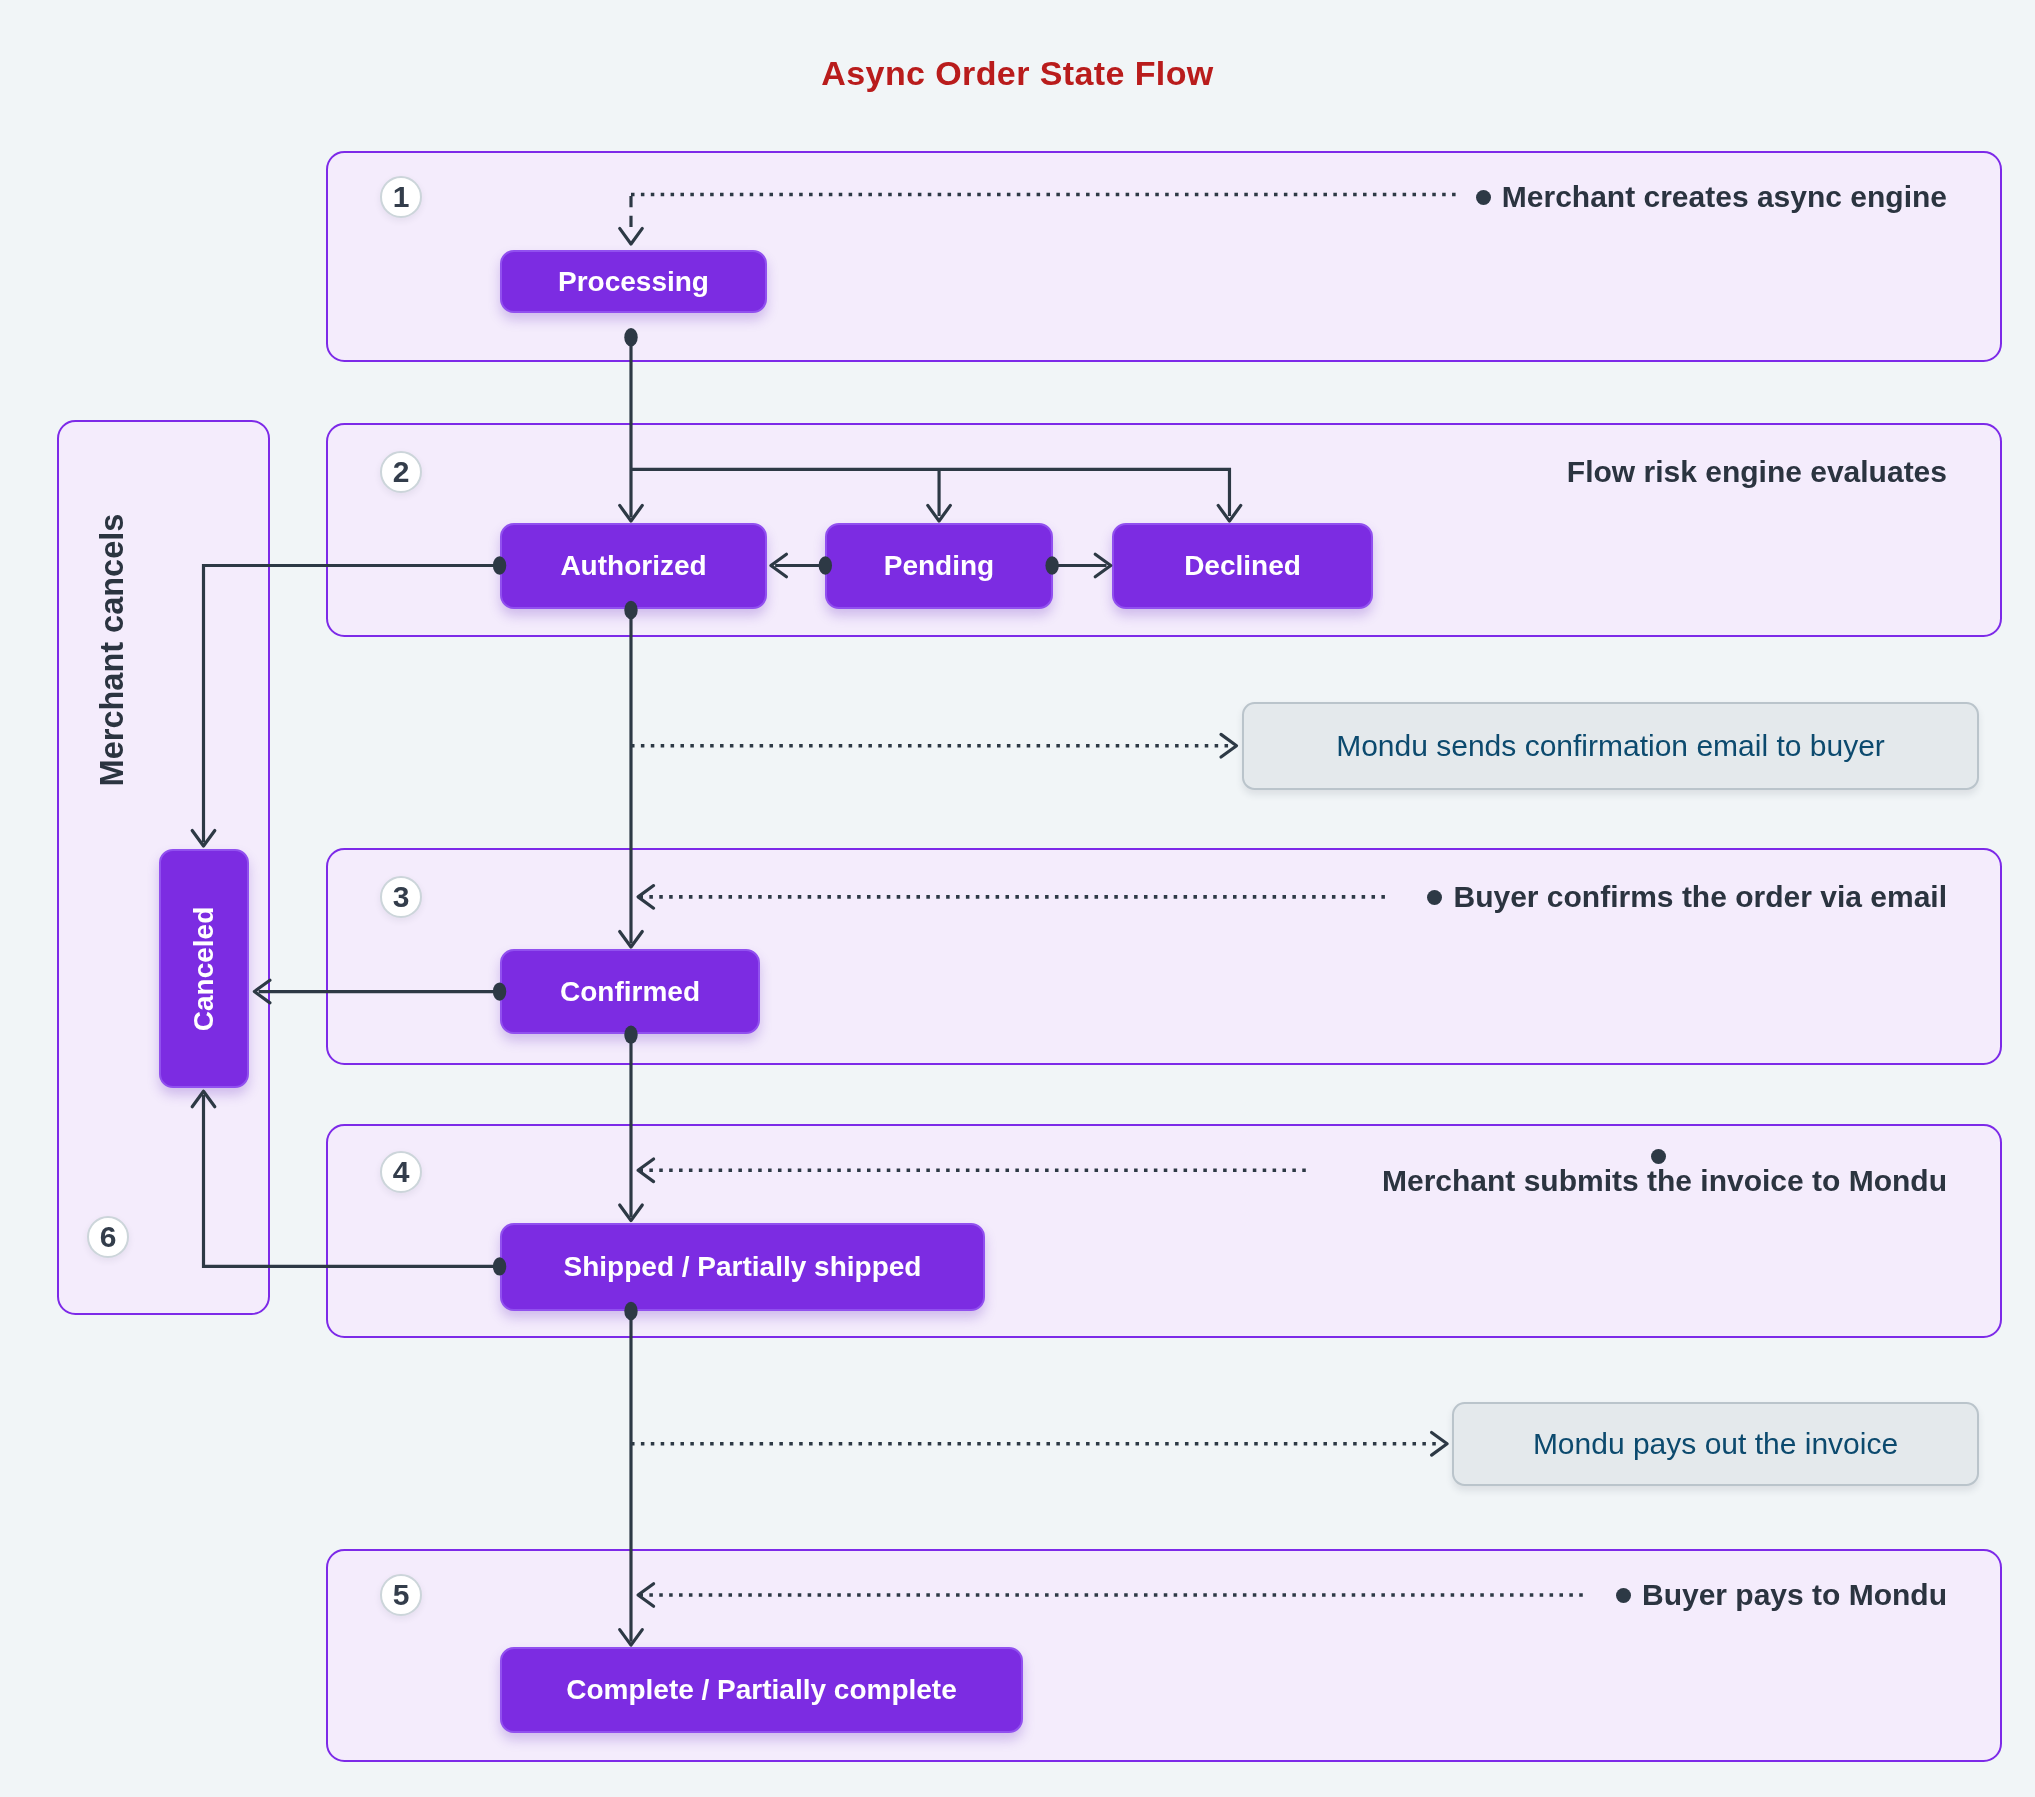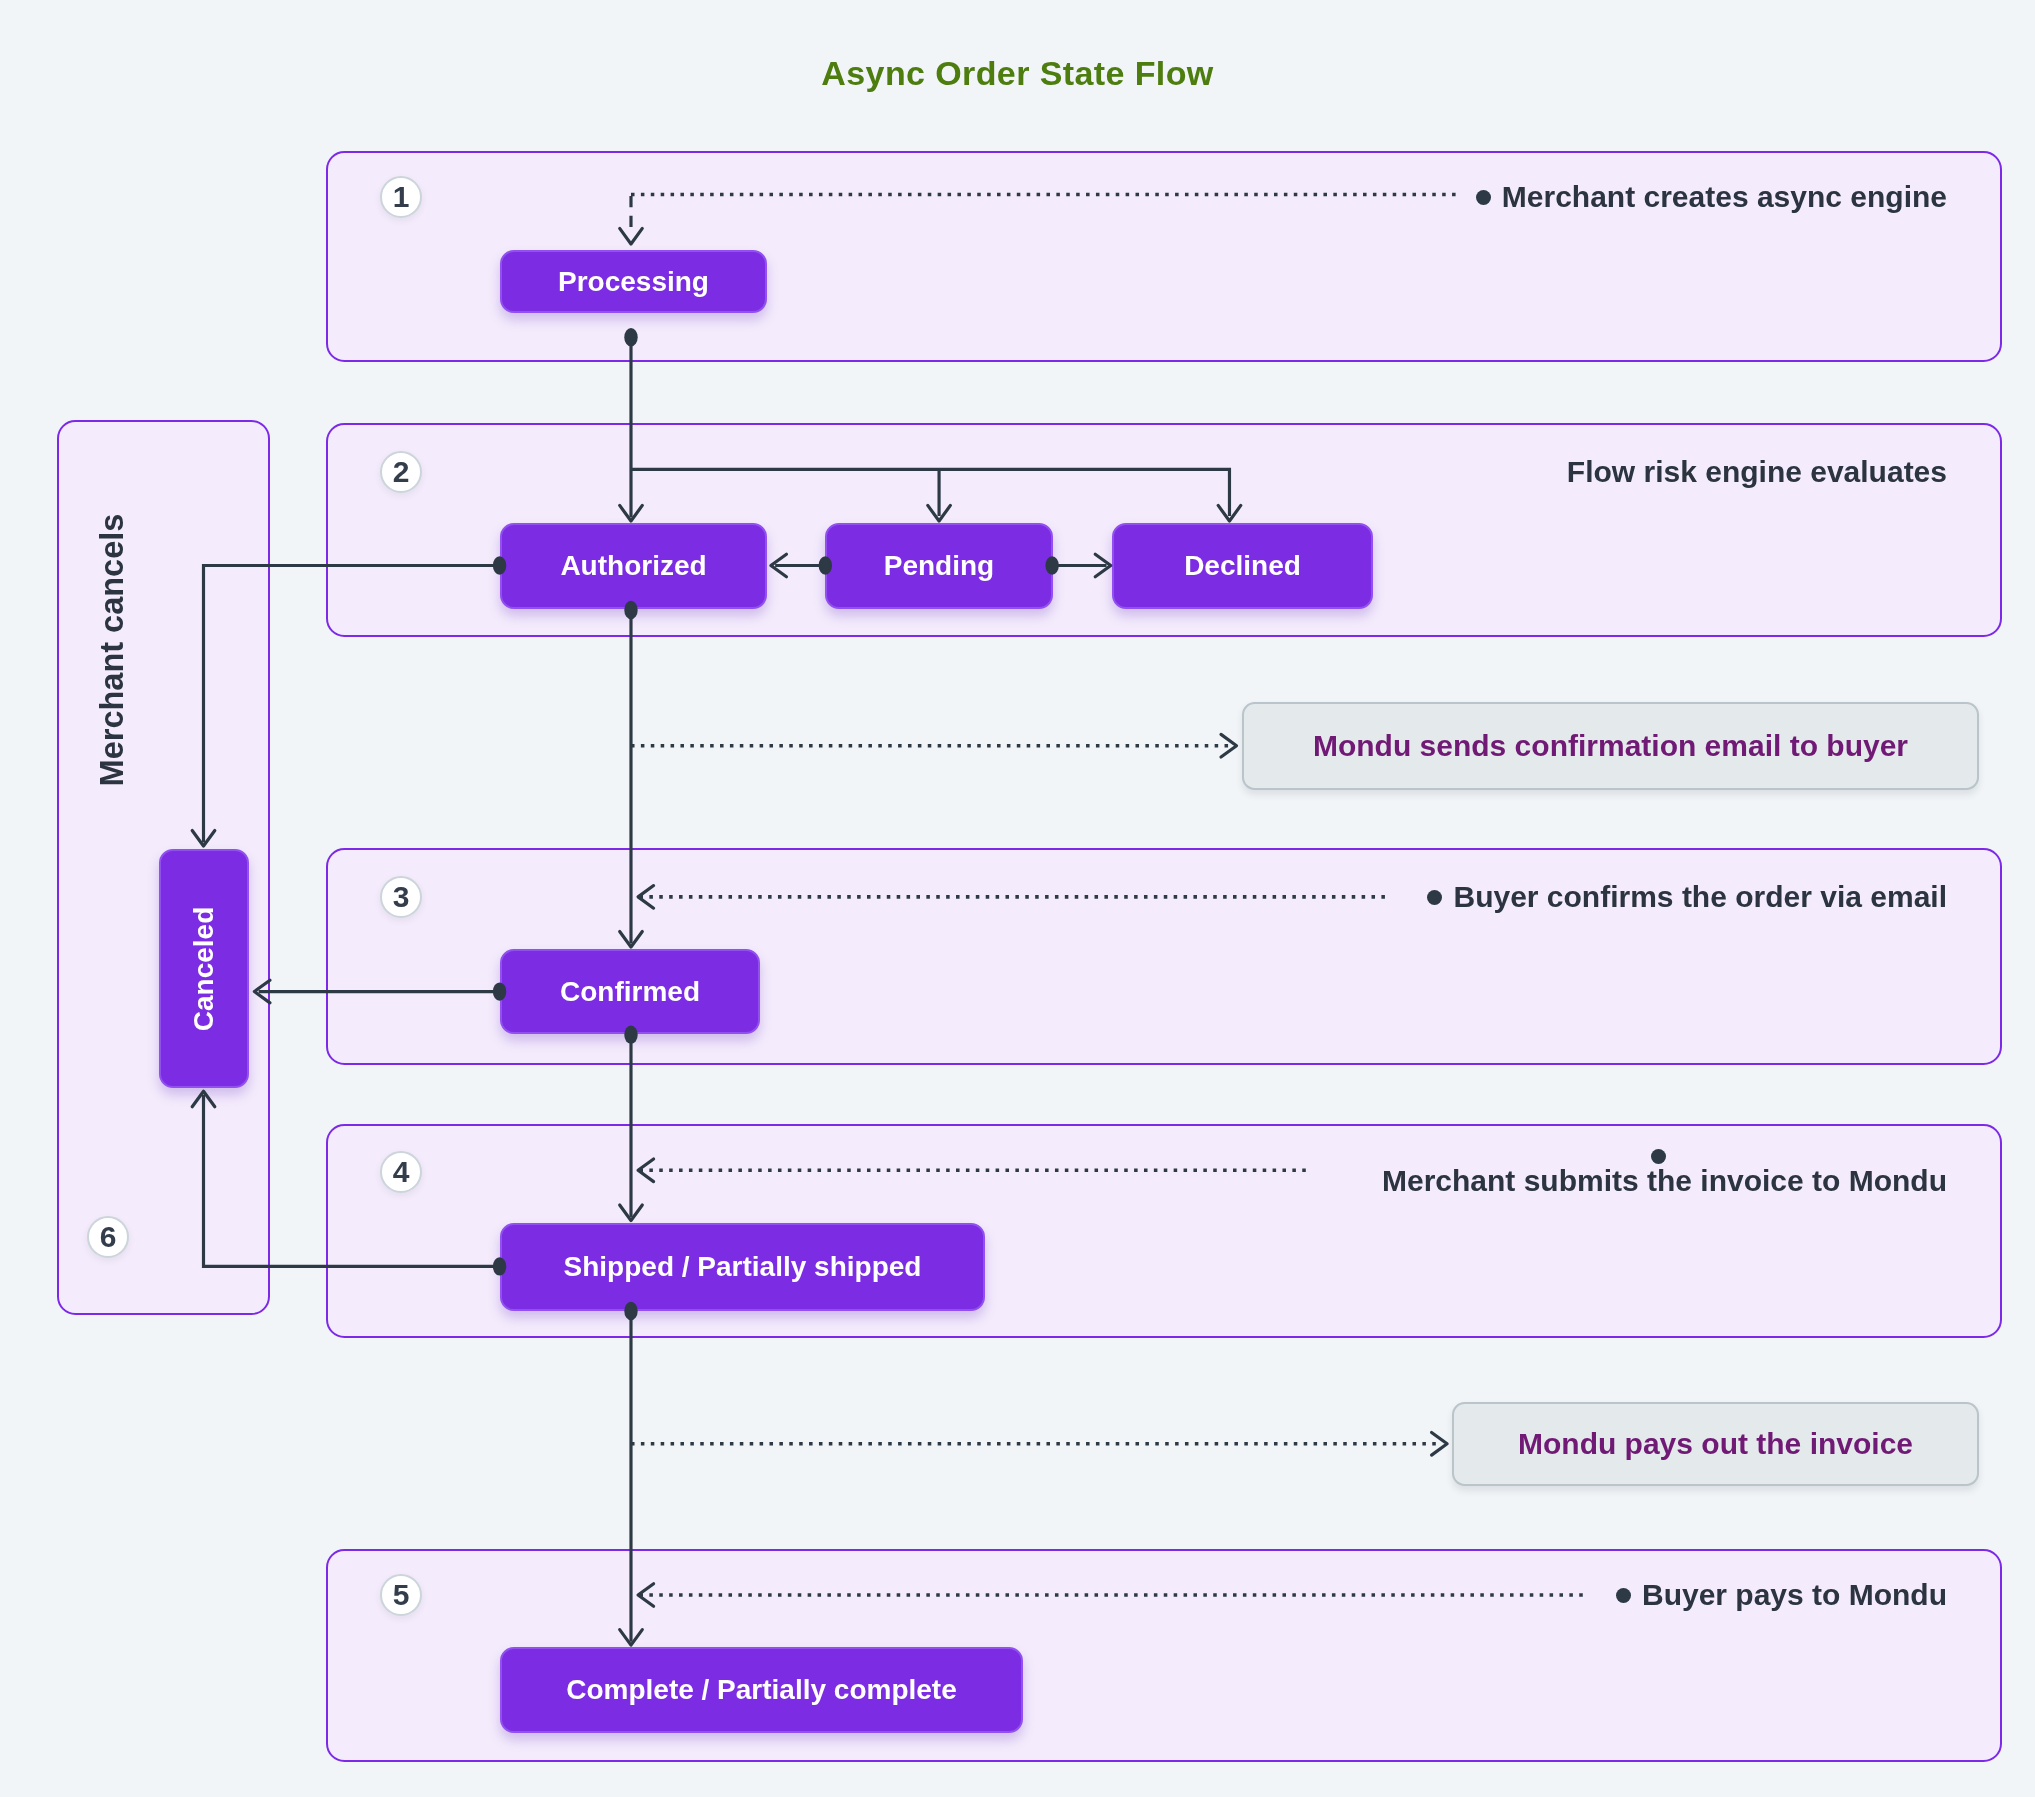--- a/index.html
+++ b/index.html
@@ -4,21 +4,21 @@
 <style>
   html,body{margin:0;padding:0;background:#f1f5f7;}
   .canvas{
     position:relative;width:2035px;height:1798px;overflow:hidden;
     background:#f1f5f7;
     font-family:"Liberation Sans","DejaVu Sans",sans-serif;
     color:#2b3440;
   }
   .title{
     position:absolute;top:54px;left:0;width:100%;
-    text-align:center;font-size:34px;font-weight:700;color:#4d7c0f;
+    text-align:center;font-size:34px;font-weight:700;color:#b91c1c;
     letter-spacing:0.4px;
   }
   
   .panel{
     position:absolute;background:#f4ecfc;border:2.1px solid #7d2ae8;border-radius:18.4px;
     box-sizing:border-box;
   }
   .panel.s1{left:326px;top:151px;width:1676px;height:211px;}
   .panel.s2{left:326px;top:423px;width:1676px;height:214px;}
   .panel.s3{left:326px;top:848px;width:1676px;height:217px;}
@@ -56,21 +56,21 @@
   .node.declined{left:1112px;top:523px;width:261px;height:86px;}
   .node.confirmed{left:500px;top:949px;width:260px;height:85px;}
   .node.shipped{left:500px;top:1223px;width:485px;height:88px;}
   .node.complete{left:500px;top:1647px;width:523px;height:86px;}
   .node.canceled{left:159px;top:849px;width:90px;height:239px;}
   .node.canceled .vtext{transform:rotate(-90deg);white-space:nowrap;}
   
   .note{
     position:absolute;background:#e4e9ec;border:2.1px solid #bac4cb;border-radius:12.7px;
     box-sizing:border-box;display:flex;align-items:center;justify-content:center;
-    font-size:30px;font-weight:700;color:#701a75;white-space:nowrap;
+    font-size:30px;font-weight:400;color:#0c4a6e;white-space:nowrap;
     box-shadow:0 4.2px 7px rgba(40,50,70,.10);
   }
   .note.note1{left:1242px;top:702px;width:737px;height:88px;}
   .note.note2{left:1452px;top:1402px;width:527px;height:84px;}
   
   .annotation{
     position:absolute;right:88px;height:42px;display:flex;align-items:center;
     font-size:30px;font-weight:700;color:#2b3440;white-space:nowrap;
   }
   .annotation .bullet{

